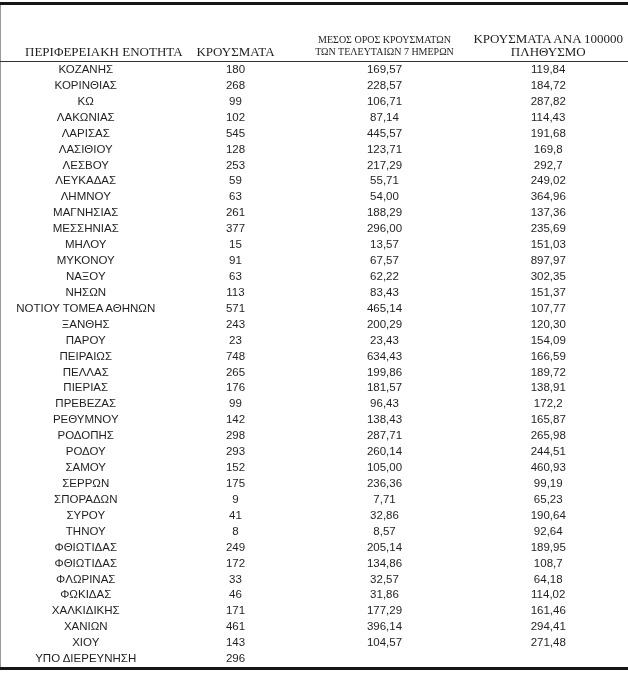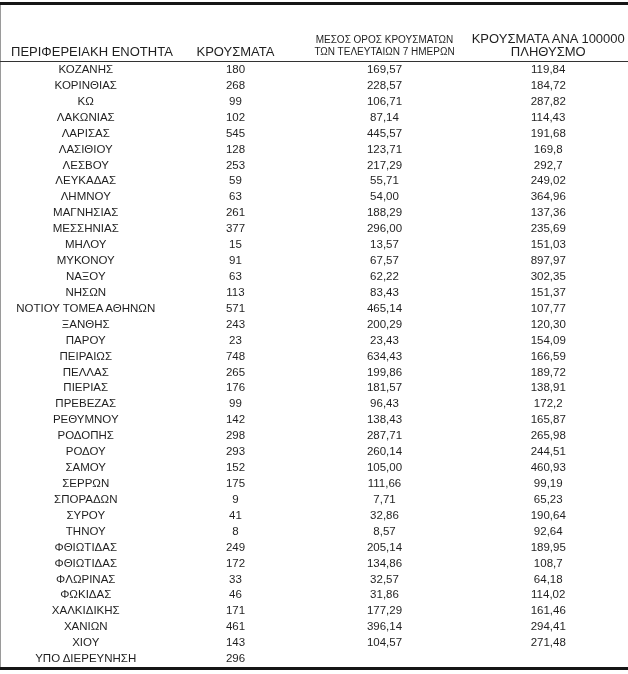--- a/index.html
+++ b/index.html
@@ -40,22 +40,22 @@
     line-height: 13px;
     padding: 0 0 3px 0;
     border-bottom: 1.5px solid #333333;
     color: #1f1f1f;
     white-space: nowrap;
   }
   thead th.small-head {
     font-size: 10px;
     line-height: 12px;
   }
-  thead th .hline { display: block; }
-  th.region-head { text-align: left; padding-left: 10px; }
+  thead th .hline { display: block; font-family: Liberation Serif, serif; }
+  th.region-head { text-align: left; padding-left: 24px; }
   tbody td {
     height: 15.92px;
     line-height: 15.92px;
     font-size: 11.5px;
     text-align: center;
     padding: 0;
     white-space: nowrap;
     color: #1f1f1f;
     overflow: visible;
   }
@@ -242,21 +242,21 @@
         </tr>
         <tr>
           <td>ΣΑΜΟΥ</td>
           <td>152</td>
           <td>105,00</td>
           <td>460,93</td>
         </tr>
         <tr>
           <td>ΣΕΡΡΩΝ</td>
           <td>175</td>
-          <td>111,66</td>
+          <td>236,36</td>
           <td>99,19</td>
         </tr>
         <tr>
           <td>ΣΠΟΡΑΔΩΝ</td>
           <td>9</td>
           <td>7,71</td>
           <td>65,23</td>
         </tr>
         <tr>
           <td>ΣΥΡΟΥ</td>

